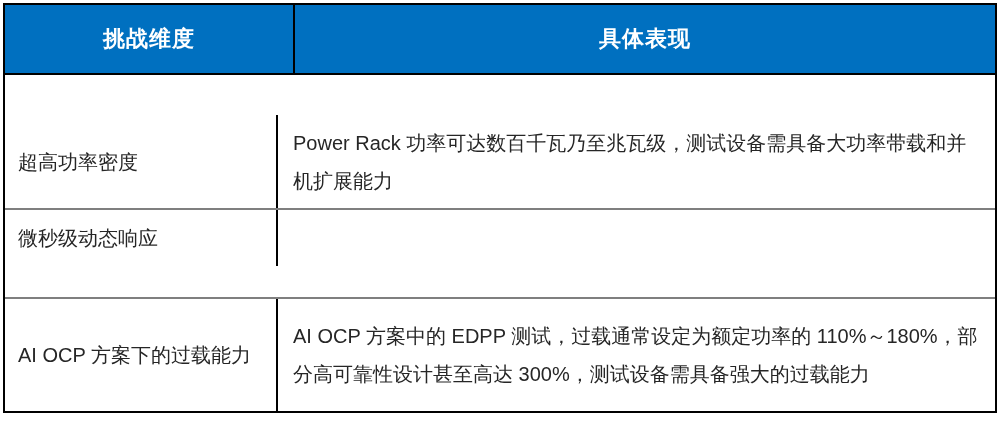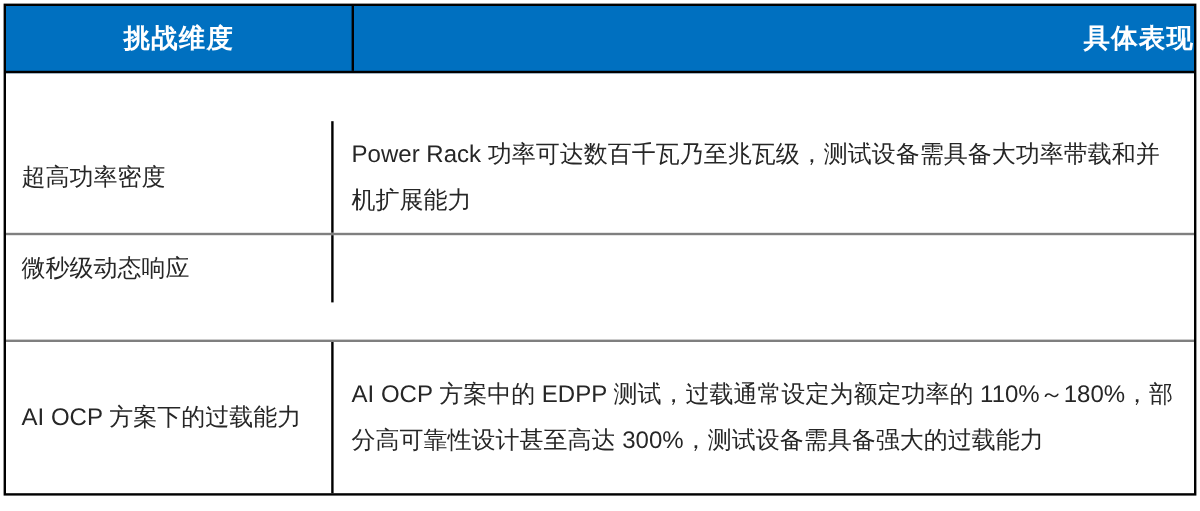--- a/index.html
+++ b/index.html
@@ -19,40 +19,40 @@
     left: 3px; top: 3px;
     width: 994px; height: 410px;
     border: 2px solid #000000;
     display: flex;
     flex-direction: column;
     background: #ffffff;
   }
   
   .thead {
     display: flex;
-    height: 56px;
+    height: 70px;
     background: #0070C0;
     border-bottom: 2px solid #000000;
     flex: none;
   }
   .th {
     display: flex;
     align-items: center;
     justify-content: center;
     color: #ffffff;
     font-size: 22px;
     font-weight: bold;
     letter-spacing: 1px;
   }
   .th-left {
     width: 290px;
     flex: none;
     border-right: 2px solid #000000;
   }
-  .th-right { flex: 1; justify-content: flex-end; }
+  .th-right { flex: 1; }
   
   .trow {
     display: flex;
     flex: none;
   }
   .trow + .trow { border-top: 2px solid #7f7f7f; }
   .row-1 { height: 93px; margin-top: 40px; }
   .row-2 { height: 58px; }
   .row-3 { height: 71px; }
   .row-4 { flex: 1; margin-top: 31px; }

